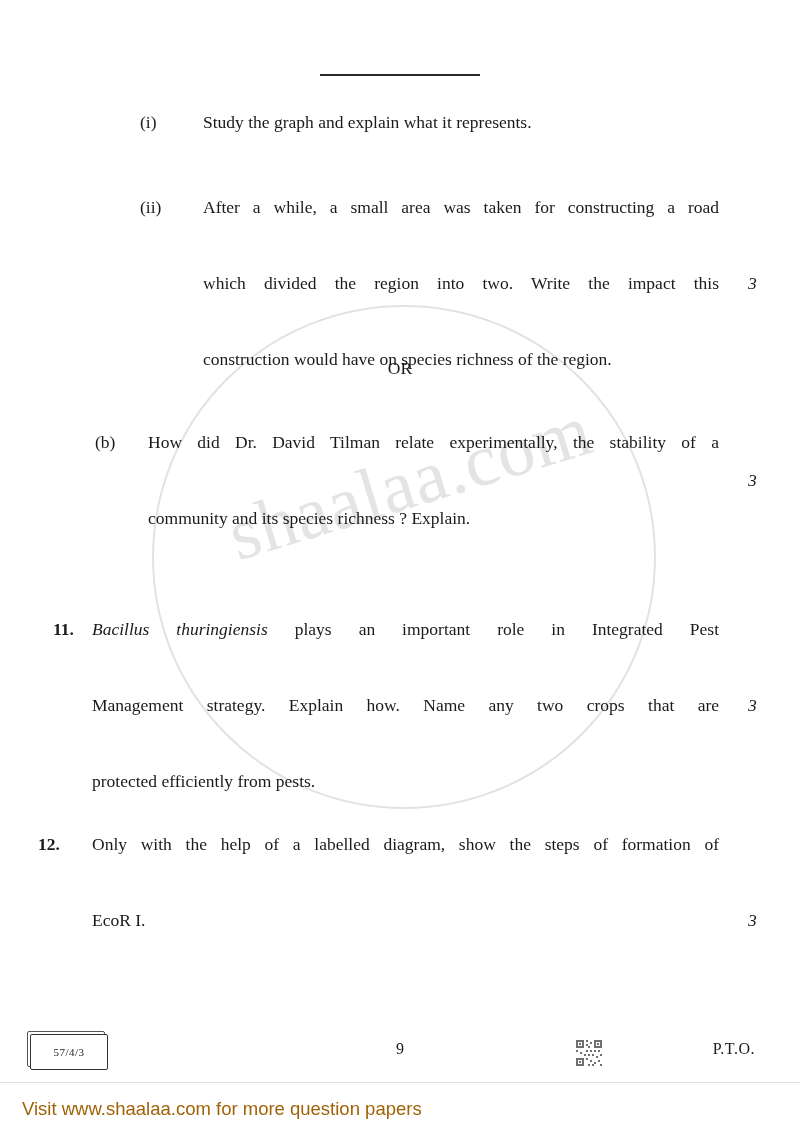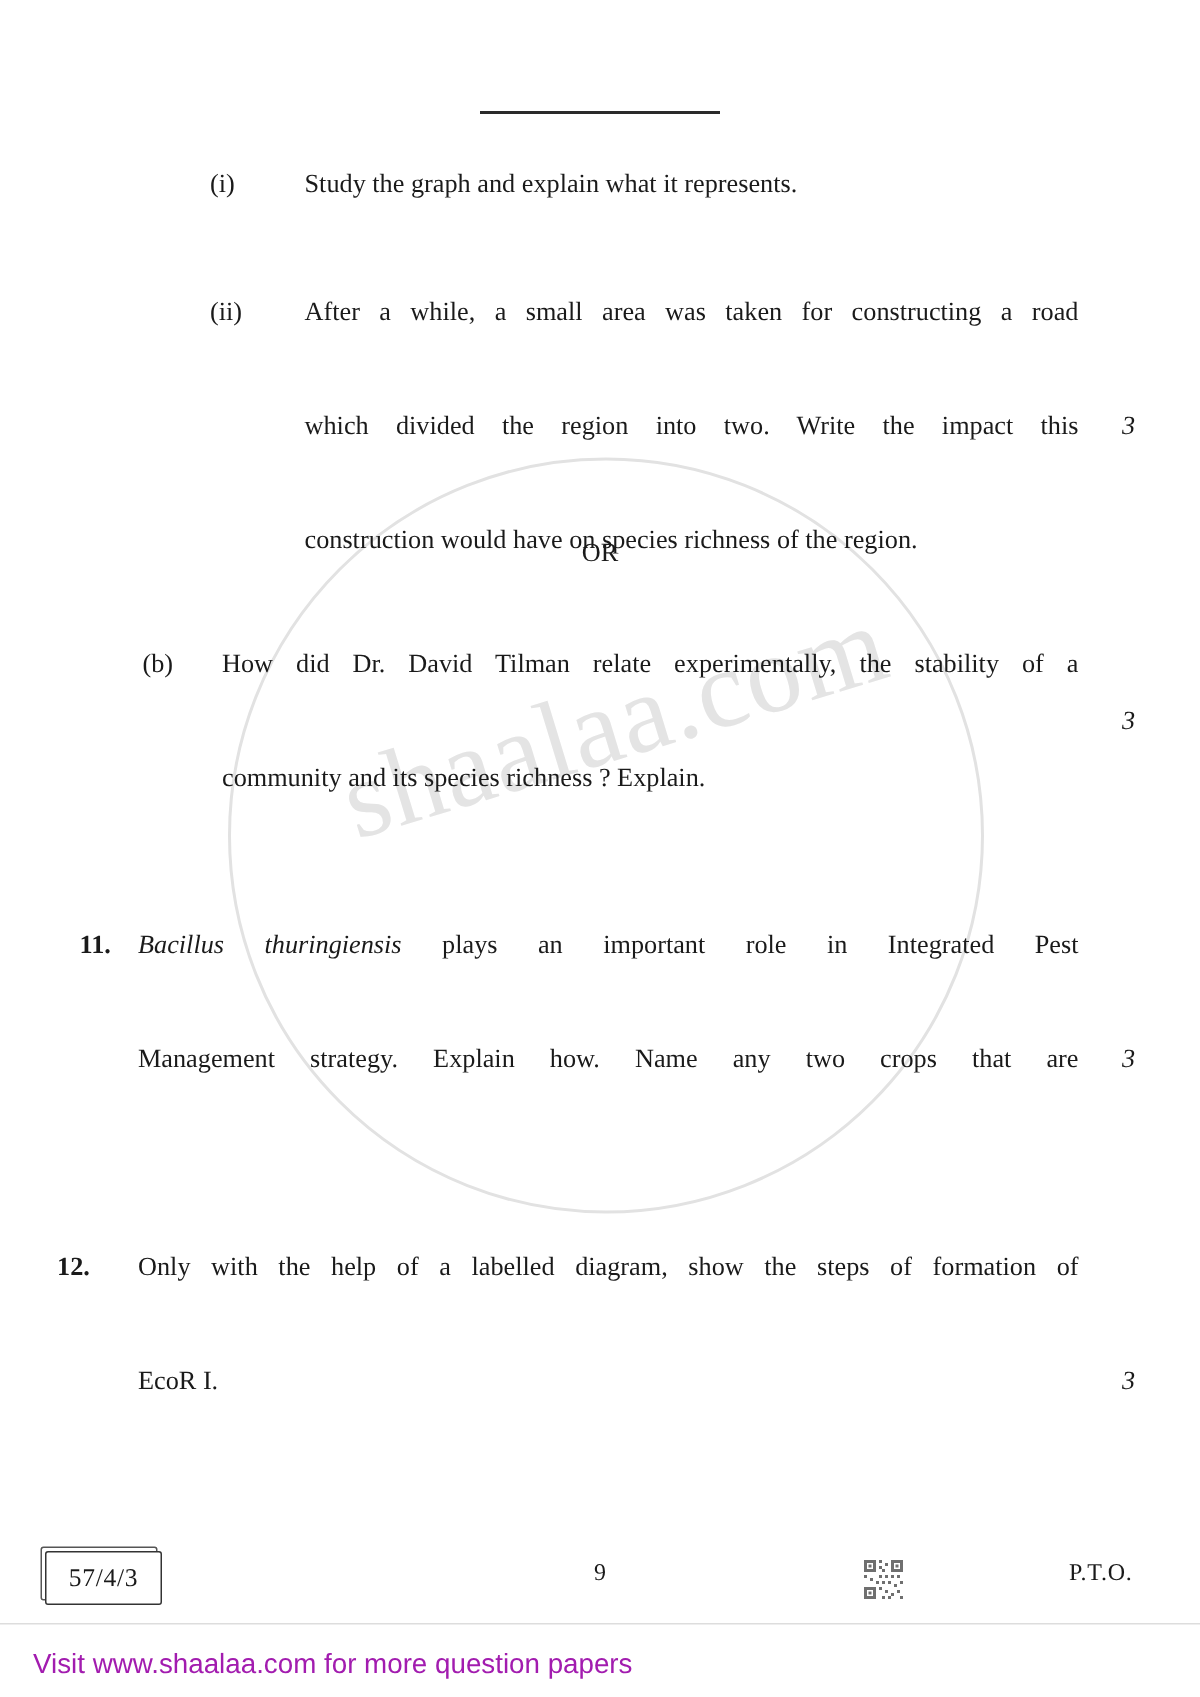--- a/index.html
+++ b/index.html
@@ -132,21 +132,21 @@
     position: absolute;
     left: 30px;
     top: 1034px;
     width: 76px;
     height: 34px;
     border: 1px solid #333;
     border-radius: 2px;
     display: flex;
     align-items: center;
     justify-content: center;
-    font-size: 17px;
+    font-size: 11px;
     letter-spacing: 0.5px;
     background: #fff;
   }
   .footer-code::before {
     content: "";
     position: absolute;
     left: -4px;
     top: -4px;
     width: 76px;
     height: 34px;
@@ -181,21 +181,21 @@
   }
 
   .visit-bar {
     position: absolute;
     left: 0;
     top: 1086px;
     width: 800px;
     height: 45px;
     font-family: "Liberation Sans", sans-serif;
     font-size: 18.5px;
-    color: #a21caf;
+    color: #a16207;
     padding-left: 22px;
     box-sizing: border-box;
     display: flex;
     align-items: center;
   }
 
   .divider-line {
     position: absolute;
     left: 0;
     top: 1082px;
@@ -234,20 +234,21 @@
     <div class="block" style="left:148px; top:423px; width:571px;">
       <span class="jline">How did Dr. David Tilman relate experimentally, the stability of a</span>
       <span class="jline nojust">community and its species richness ? Explain.</span>
     </div>
     <div class="marks" style="left:748px; top:461px;">3</div>
 
     <div class="qnum" style="left:53px; top:610px;">11.</div>
     <div class="block" style="left:92px; top:610px; width:627px;">
       <span class="jline"><span class="ital">Bacillus thuringiensis</span><span> plays an important role in Integrated Pest</span></span>
       <span class="jline">Management strategy. Explain how. Name any two crops that are</span>
+      <span class="jline nojust">protected efficiently from pests.</span>
     </div>
     <div class="marks" style="left:748px; top:686px;">3</div>
 
     <div class="qnum" style="left:38px; top:825px;">12.</div>
     <div class="block" style="left:92px; top:825px; width:627px;">
       <span class="jline">Only with the help of a labelled diagram, show the steps of formation of</span>
       <span class="jline nojust">EcoR I.</span>
     </div>
     <div class="marks" style="left:748px; top:901px;">3</div>
 

